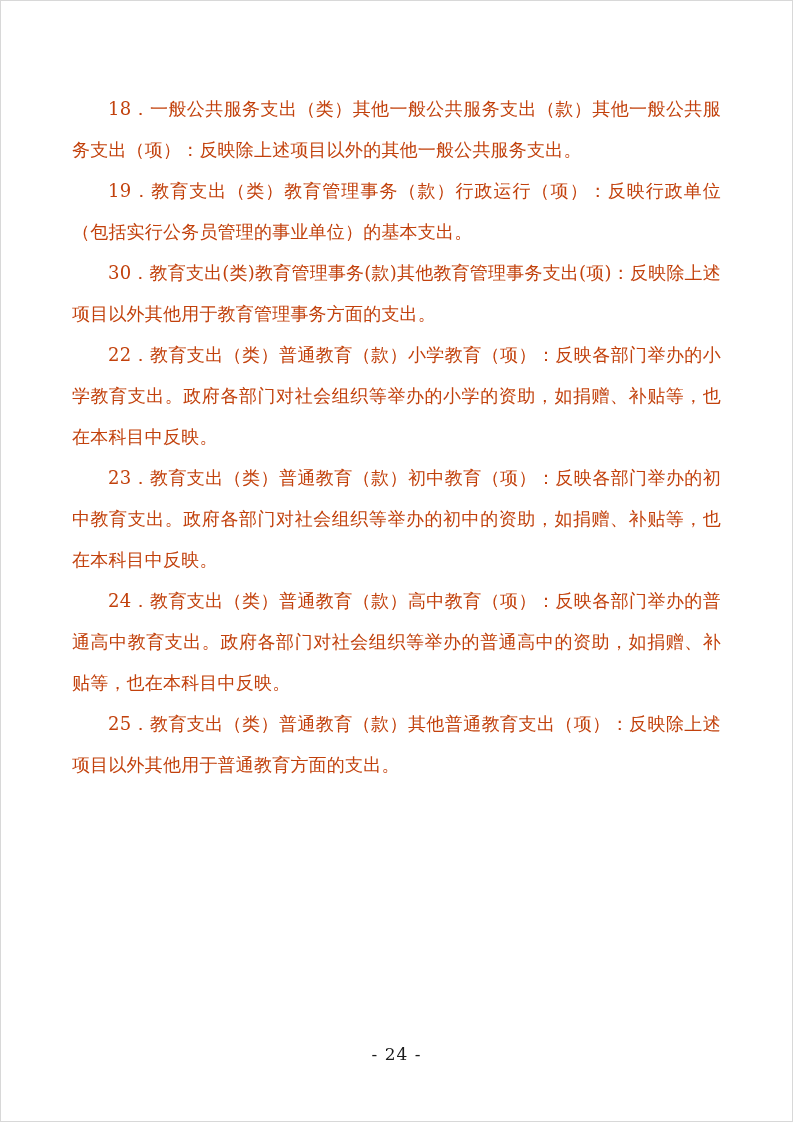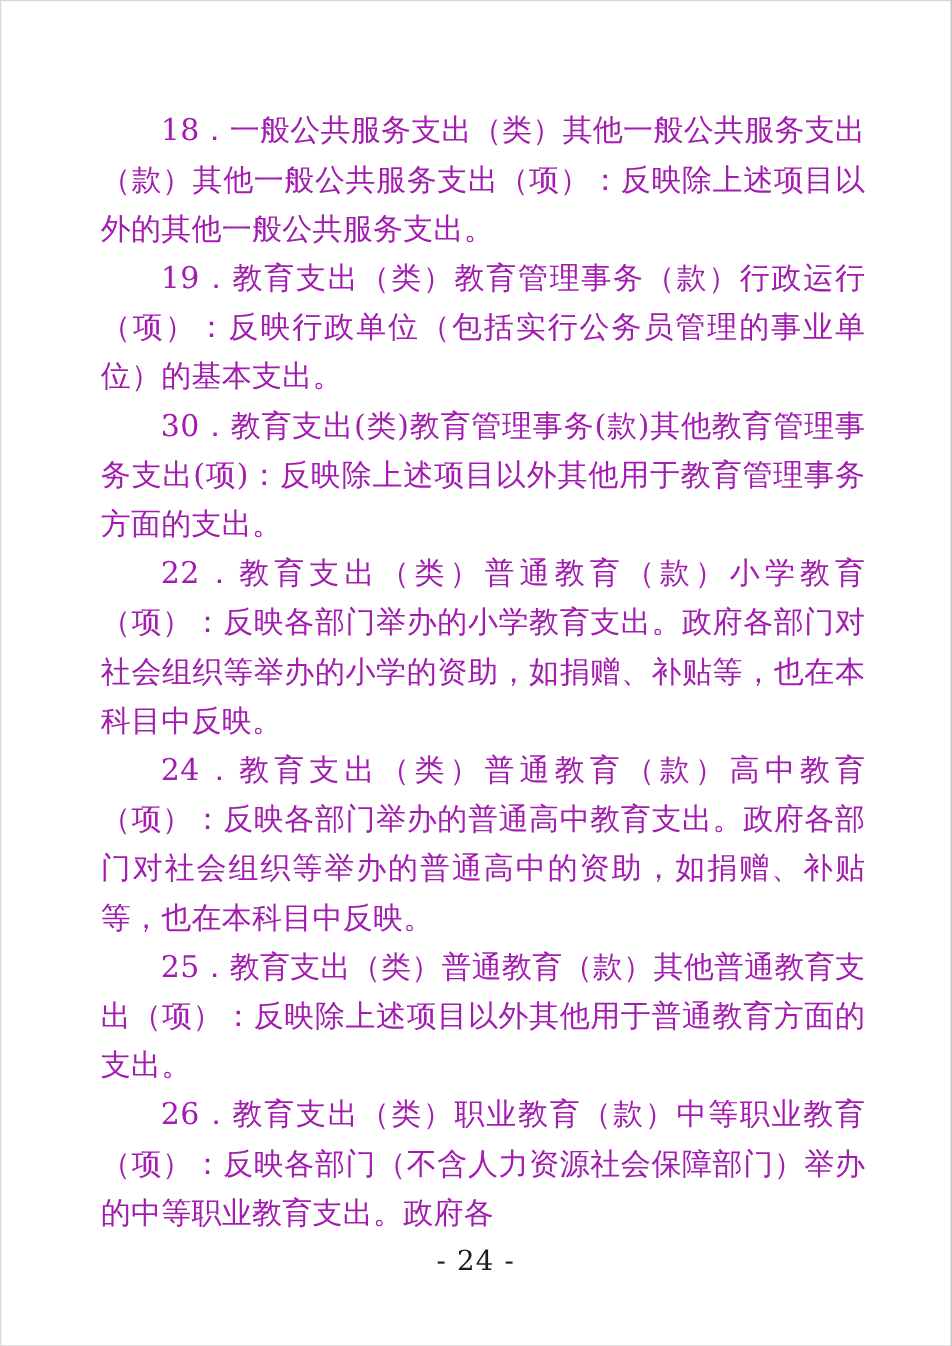--- a/index.html
+++ b/index.html
@@ -25,55 +25,55 @@
     border: 1px solid #d8d8d8;
     pointer-events: none;
   }
   .content {
     position: absolute;
     left: 72px;
     right: 72px;
     top: 88px;
   }
   .para {
-    font-size: 25px;
+    font-size: 18px;
     line-height: 41px;
-    color: #a21caf;
+    color: #c2410c;
     text-align: justify;
     text-justify: inter-ideograph;
-    margin: 0 0 0 12px;
+    margin: 0 0 0 0;
     text-indent: 2em;
     letter-spacing: 0.2px;
     font-family: "DejaVu Serif", "Liberation Serif", serif;
   }
   .para + .para {
     margin-top: 0px;
   }
   .footer {
     position: absolute;
     left: 0;
     right: 0;
     bottom: 58px;
     text-align: center;
-    font-size: 23px;
+    font-size: 17px;
     color: #1b1b1b;
     font-family: "DejaVu Serif", "Liberation Serif", serif;
     letter-spacing: 1px;
   }
 </style>
 </head>
 <body>
 
 <div class="page">
   <div class="page-border"></div>
 
   <div class="content">
     <p class="para">18．一般公共服务支出（类）其他一般公共服务支出（款）其他一般公共服务支出（项）：反映除上述项目以外的其他一般公共服务支出。</p>
     <p class="para">19．教育支出（类）教育管理事务（款）行政运行（项）：反映行政单位（包括实行公务员管理的事业单位）的基本支出。</p>
     <p class="para">30．教育支出(类)教育管理事务(款)其他教育管理事务支出(项)：反映除上述项目以外其他用于教育管理事务方面的支出。</p>
     <p class="para">22．教育支出（类）普通教育（款）小学教育（项）：反映各部门举办的小学教育支出。政府各部门对社会组织等举办的小学的资助，如捐赠、补贴等，也在本科目中反映。</p>
+    <p class="para">23．教育支出（类）普通教育（款）初中教育（项）：反映各部门举办的初中教育支出。政府各部门对社会组织等举办的初中的资助，如捐赠、补贴等，也在本科目中反映。</p>
     <p class="para">24．教育支出（类）普通教育（款）高中教育（项）：反映各部门举办的普通高中教育支出。政府各部门对社会组织等举办的普通高中的资助，如捐赠、补贴等，也在本科目中反映。</p>
     <p class="para">25．教育支出（类）普通教育（款）其他普通教育支出（项）：反映除上述项目以外其他用于普通教育方面的支出。</p>
-    <p class="para">26．教育支出（类）职业教育（款）中等职业教育（项）：反映各部门（不含人力资源社会保障部门）举办的中等职业教育支出。政府各</p>
   </div>
 
   <div class="footer">- 24 -</div>
 </div>
 
 </body></html>

